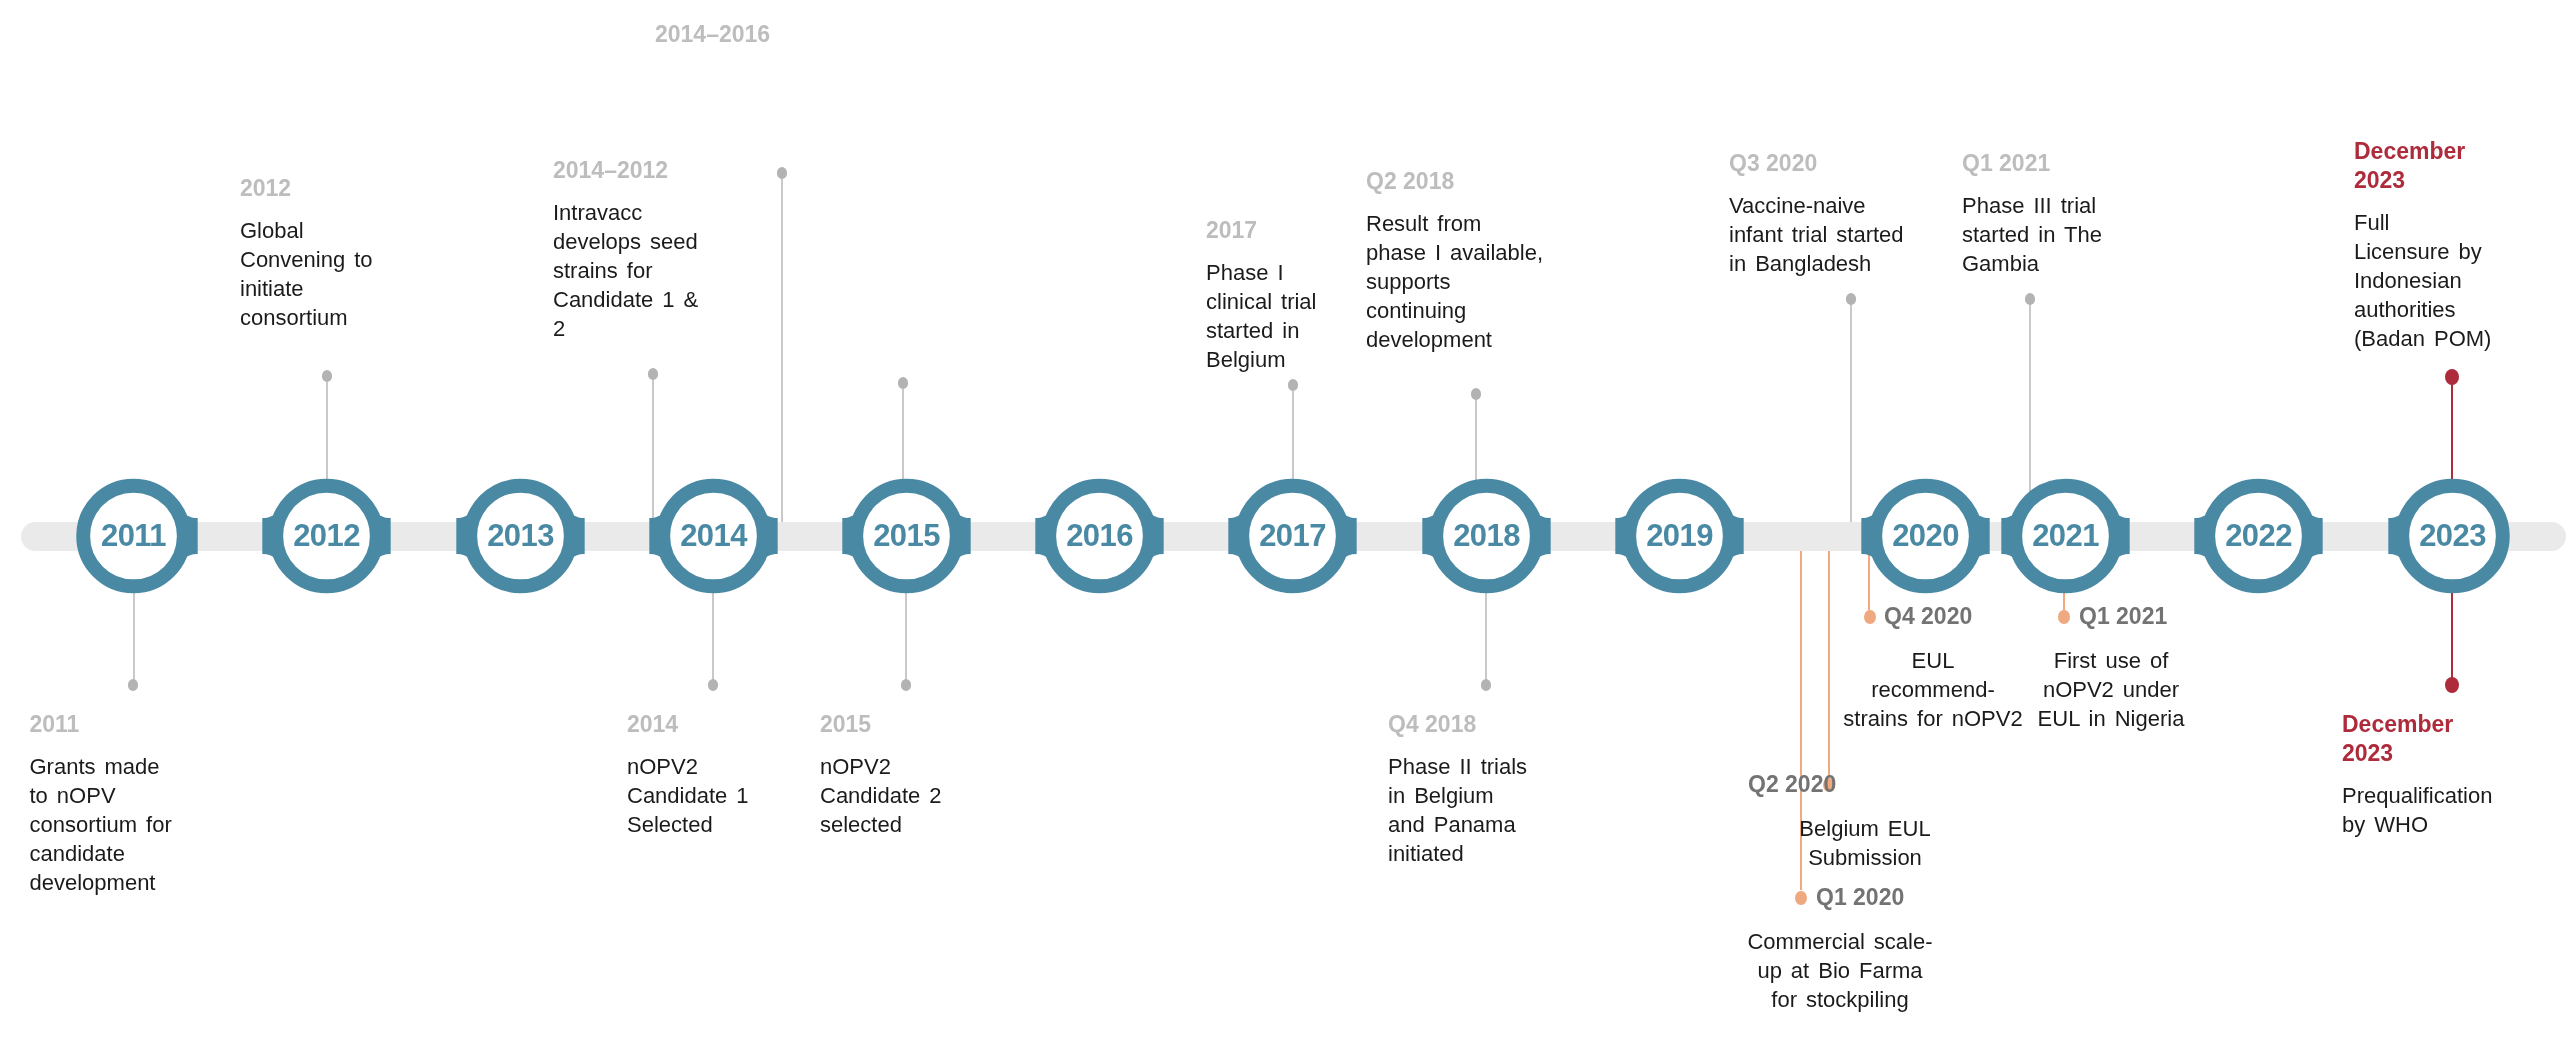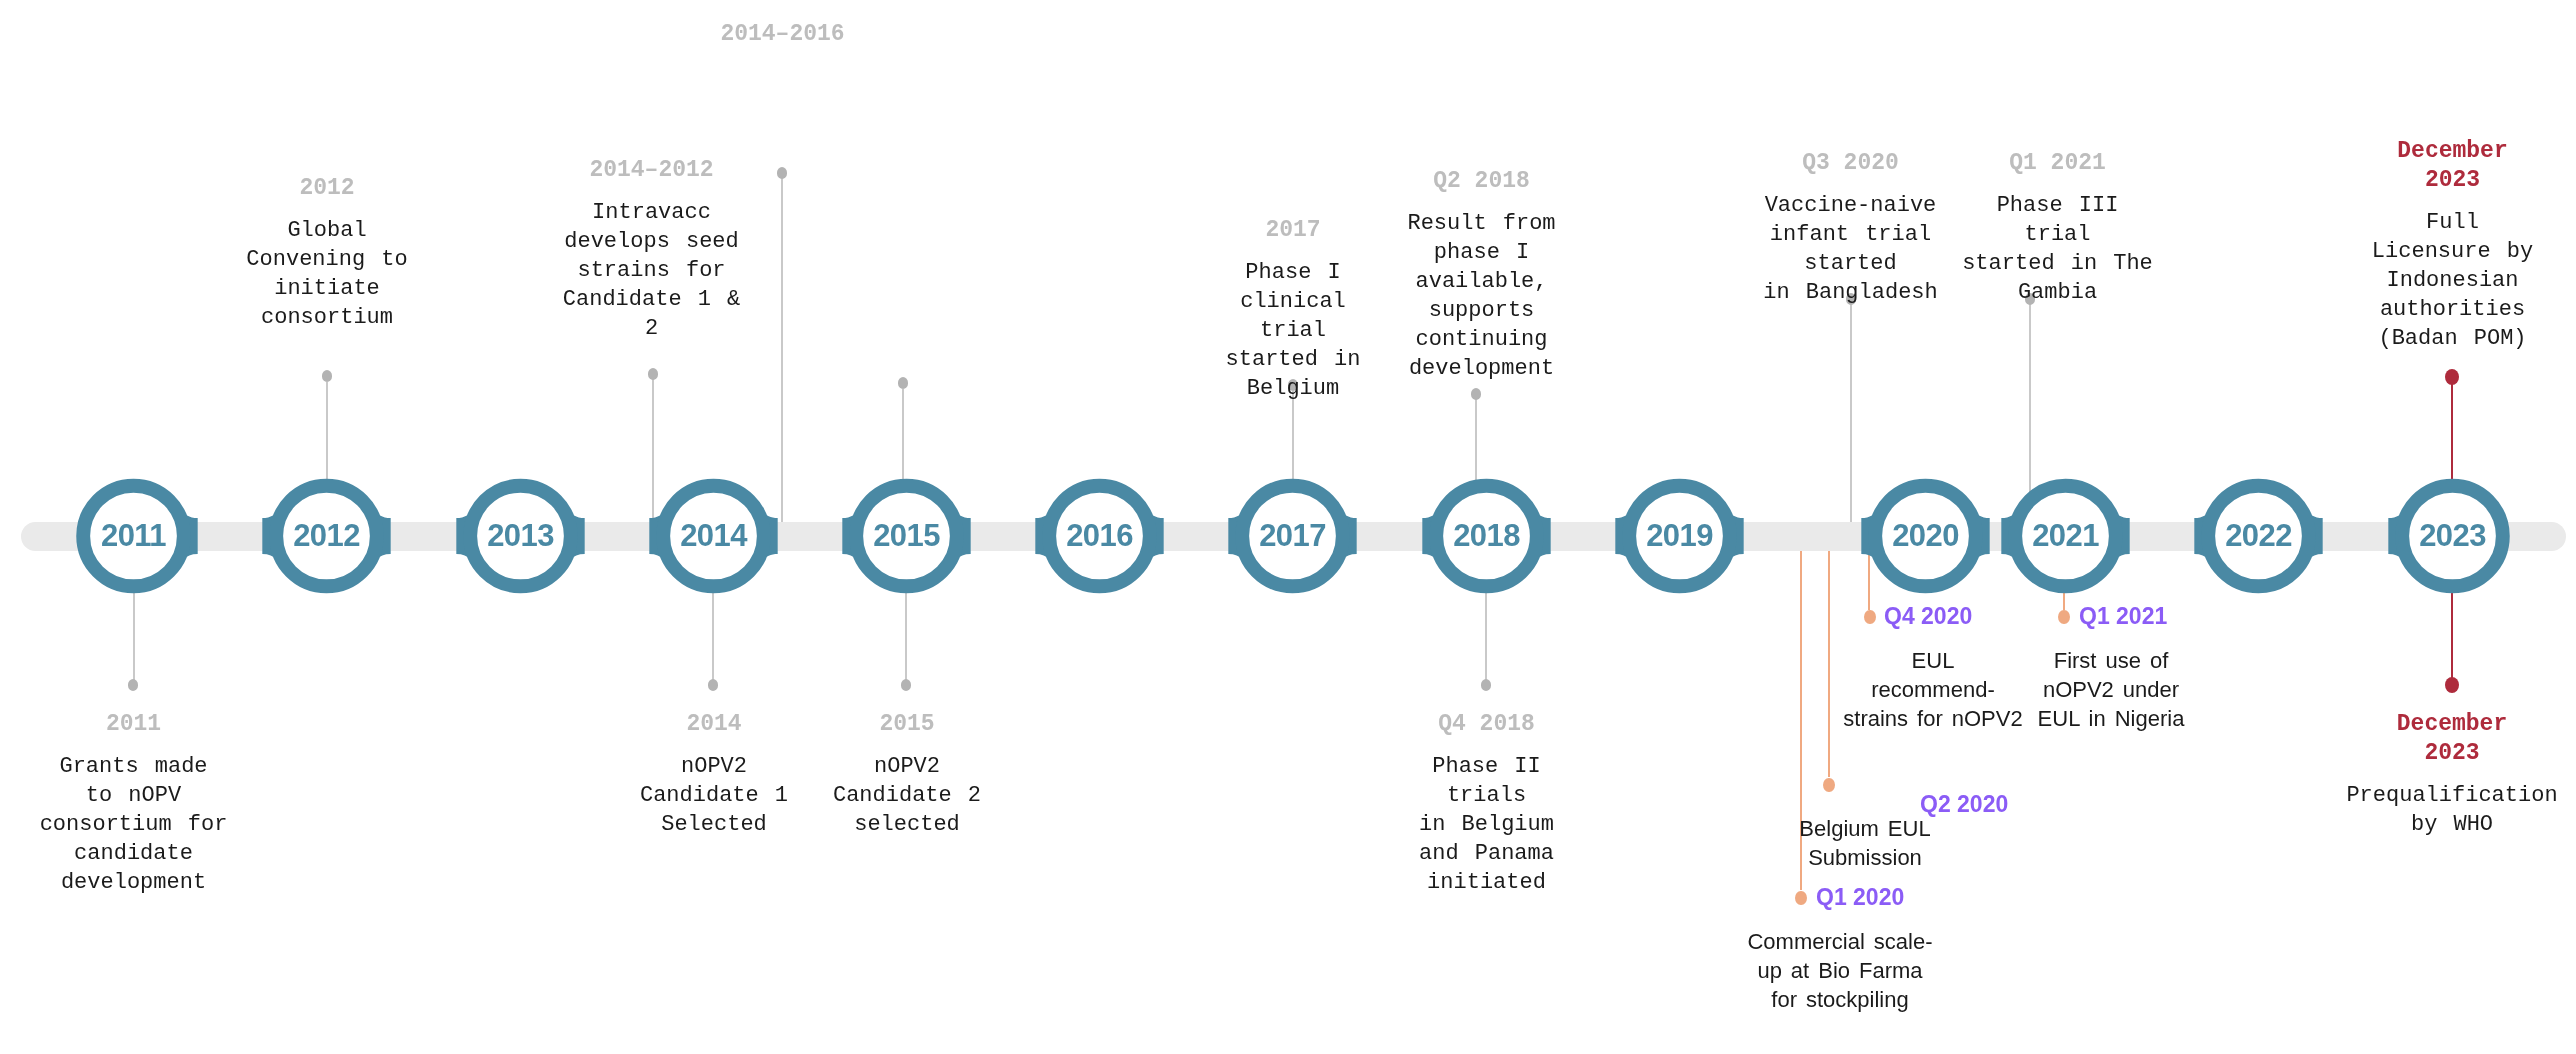--- a/index.html
+++ b/index.html
@@ -25,27 +25,27 @@
   .node{position:absolute;top:475px;width:133px;height:122px;z-index:3;}
   .node svg{position:absolute;left:0;top:0;width:133px;height:122px;}
   .node .wing{fill:#4A89A4;}
   .node circle{fill:#ffffff;stroke:#4A89A4;stroke-width:24px;}
   .node.first .wl{display:none;}
   .node.last .wr{display:none;}
   .year{position:absolute;left:0;top:50%;transform:translateY(-50%);width:100%;text-align:center;
         font-size:31px;font-weight:bold;color:#4A89A4;letter-spacing:-0.6px;z-index:4;}
 
   
-  .ann{position:absolute;text-align:center;z-index:4;font-family:Liberation Mono, monospace;}
+  .ann{position:absolute;z-index:4;}
   .ann-h{font-size:23px;line-height:29px;font-weight:bold;color:#BDBDBD;white-space:pre-line;margin:0 0 12.7px 0;}
   .ann-b{font-size:22px;line-height:29px;color:#1B1B1B;white-space:pre-line;word-spacing:2.9px;}
   .ann.red .ann-h{color:#AE2B3C;}
 
   
-  .mlabel{position:absolute;font-size:23px;line-height:29px;font-weight:bold;color:#8b5cf6;white-space:nowrap;z-index:4;}
+  .mlabel{position:absolute;font-size:23px;line-height:29px;font-weight:bold;color:#737373;white-space:nowrap;z-index:4;}
   .mbody{position:absolute;text-align:center;font-size:22px;line-height:29px;color:#1B1B1B;white-space:pre-line;word-spacing:2.9px;z-index:4;}
 </style>
 </head>
 <body>
 
 <div class="canvas">
 
   <div class="vline gray" style="left:326px;top:382px;height:153px;"></div>
   <div class="vline gray" style="left:652px;top:379px;height:156px;"></div>
   <div class="vline gray" style="left:781px;top:178px;height:357px;"></div>
@@ -282,21 +282,21 @@
 2023</div>
     <div class="ann-b">Prequalification
 by WHO</div>
   </div>
 
   <div class="mlabel" style="left:1816px;top:883px;">Q1 2020</div>
   <div class="mbody" style="left:1730px;top:927px;width:220px;">Commercial scale-
 up at Bio Farma
 for stockpiling</div>
 
-  <div class="mlabel" style="left:1920px;top:770px;margin-top:20px;">Q2 2020</div>
+  <div class="mlabel" style="left:1748px;top:770px;">Q2 2020</div>
   <div class="mbody" style="left:1778px;top:814px;width:174px;">Belgium EUL
 Submission</div>
 
   <div class="mlabel" style="left:1884px;top:602px;">Q4 2020</div>
   <div class="mbody" style="left:1829px;top:646px;width:208px;">EUL
 recommend-
 strains for nOPV2</div>
 
   <div class="mlabel" style="left:2079px;top:602px;">Q1 2021</div>
   <div class="mbody" style="left:2007px;top:646px;width:208px;">First use of

